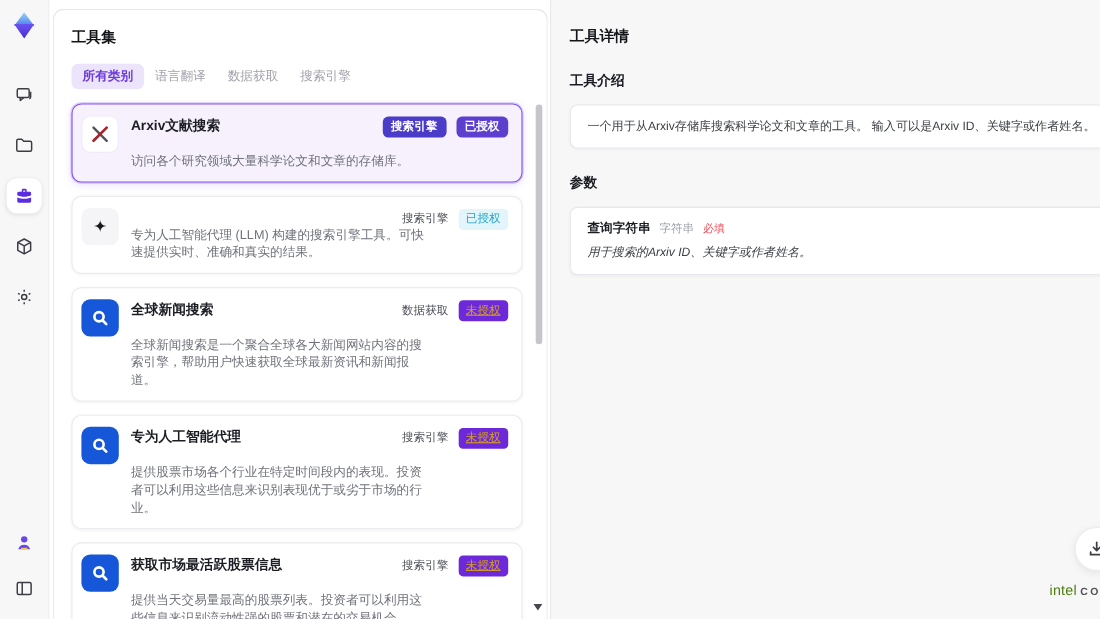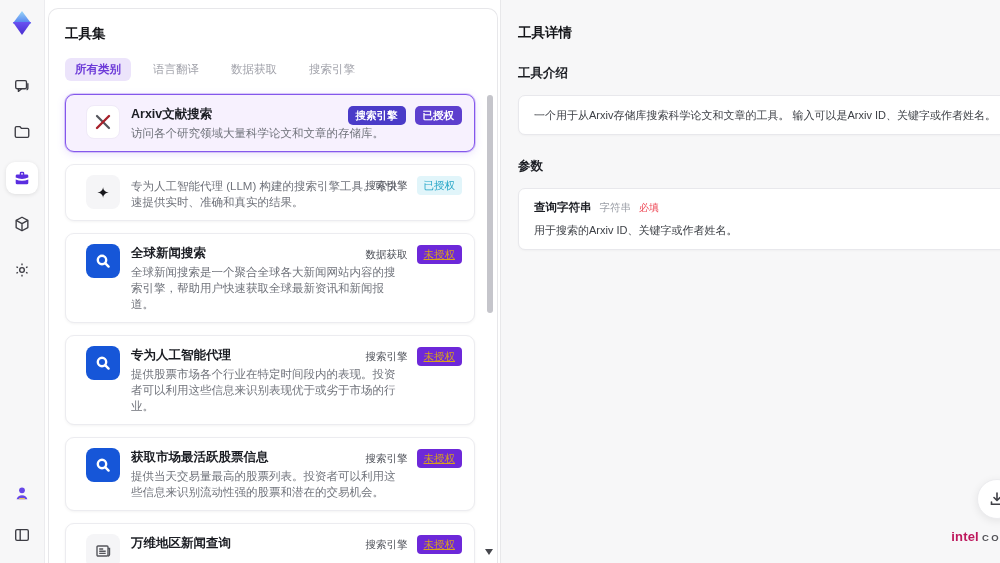--- a/index.html
+++ b/index.html
@@ -26,45 +26,45 @@
   .rail-bottom { margin-top:auto; display:flex; flex-direction:column; gap:10px; align-items:center; }
 
   
   .left-area { flex:0 0 455px; background:#ffffff; padding:8px 2px 0 3px; }
   .panel {
     position:relative; width:450px; height:555px; background:#fff;
     border:1px solid #e7e7ea; border-bottom:none; border-radius:10px 10px 0 0;
     padding:16px 16px 0 16px; overflow:hidden;
   }
   .panel h1 { font-size:13.5px; font-weight:bold; color:#141519; }
-  .tabs { display:flex; gap:12px; margin-top:15px; align-items:center; }
+  .tabs { display:flex; gap:0; margin-top:15px; align-items:center; }
   .tab { font-size:11.5px; color:#a2a3ab; padding:4px 10px; border-radius:6px; cursor:pointer; white-space:nowrap; }
   .tab.active { background:#ece4fb; color:#6d3bd8; font-weight:bold; }
 
   .tool-list { margin-top:13px; display:flex; flex-direction:column; gap:12px; width:410px; }
   .card {
-    position:relative; display:flex; gap:11px; padding:10px 20px; background:#fff;
+    position:relative; display:flex; gap:11px; padding:10px 8px; background:#fff;
     border:1px solid #ececf0; border-radius:9px; cursor:pointer;
     box-shadow:0 1px 3px rgba(0,0,0,.05);
   }
   .card.selected {
     background:#f7f1fe; border:1px solid #8457ec;
     box-shadow:0 0 0 1px rgba(132,87,236,.28), 0 2px 8px rgba(132,87,236,.18);
   }
   .t-icon {
     flex:0 0 34px; width:34px; height:34px; border-radius:8px; display:flex;
     align-items:center; justify-content:center; overflow:hidden;
   }
   .t-icon.bg-white { background:#ffffff; border:1px solid #f0eaf8; }
   .t-icon.bg-light { background:#f5f5f7; }
   .t-icon.bg-blue  { background:#1656d8; }
   .t-icon .star { font-size:15px; color:#17171c; line-height:1; }
   .t-body { flex:1; min-width:0; padding-top:1px; }
   .t-name { font-size:12.5px; font-weight:bold; color:#1b1d23; line-height:17px; }
-  .t-desc { font-size:11.5px; color:#70737b; line-height:16px; width:268px; margin-top:2px; }
+  .t-desc { font-size:11.5px; color:#70737b; line-height:16px; width:268px; margin-top:16px; }
   .t-badges { position:absolute; top:11px; right:12px; display:flex; gap:9px; align-items:center; }
   .badge { font-size:10.5px; line-height:1; white-space:nowrap; }
   .badge.cat-solid   { background:#4a3bc8; color:#fff; padding:4px 8px; border-radius:5px; font-weight:bold; }
   .badge.stat-solid  { background:#5d3fce; color:#fff; padding:4px 8px; border-radius:5px; font-weight:bold; }
   .badge.cat-plain   { color:#4c4f57; padding:4px 0; }
   .badge.stat-cyan   { background:#e1f5fa; color:#24a5c6; padding:4px 7px; border-radius:4px; }
   .badge.stat-yellow { background:#6d28d9; color:#d7a11c; padding:4px 7px; border-radius:4px;text-decoration:underline; }
 
   .sb-thumb { position:absolute; right:4px; top:86px; width:6px; height:218px; background:#c5c5cb; border-radius:3px; cursor:pointer; }
   .sb-down  { position:absolute; right:4px; bottom:8px; width:0; height:0;
@@ -80,30 +80,30 @@
   .right-area h2 { font-size:12.5px; font-weight:bold; color:#1b1d23; margin-top:23px; }
   .box {
     margin-top:13px; background:#ffffff; border:1px solid #e8e8ec; border-radius:7px;
     padding:11px 15px; box-shadow:0 1px 2px rgba(0,0,0,.03);
   }
   .box p { font-size:11px; color:#3d4046; line-height:16px; white-space:nowrap; overflow:hidden; }
   .param-head { display:flex; align-items:baseline; gap:8px; }
   .p-name { font-size:11.5px; font-weight:bold; color:#1b1d23; }
   .p-type { font-size:10.5px; color:#9b9ea6; }
   .p-req  { font-size:10px; color:#ee4d5a; }
-  .p-desc { font-size:11px; color:#6a6d75; margin-top:7px; line-height:15px; }
+  .p-desc { font-size:11px; color:#6a6d75; margin-top:7px; line-height:15px;font-style:italic; }
 
   .fab {
     position:absolute; right:17px; bottom:44px; width:40px; height:40px; border-radius:50%;
     background:#fff; border:1px solid #ececef; box-shadow:0 2px 8px rgba(0,0,0,.08);
     display:flex; align-items:center; justify-content:center; cursor:pointer;
   }
   .intel { position:absolute; right:15px; bottom:10px; text-align:right; line-height:1; }
   .intel .row { display:flex; align-items:baseline; gap:3px; justify-content:flex-end; }
-  .intel .i-name { font-size:13px; font-weight:bold; color:#be185d; letter-spacing:.2px; }
+  .intel .i-name { font-size:13px; font-weight:normal; color:#4d7c0f; letter-spacing:.2px; }
   .intel .i-core { font-size:9.5px; font-weight:bold; color:#515156; letter-spacing:2.4px; }
   .intel .i-sub  { font-size:7px; color:#bcbcc0; margin-top:3px; letter-spacing:.5px; }
 </style>
 </head>
 <body>
 
 <div class="app">
 
   <aside class="rail">
     <div class="logo">

